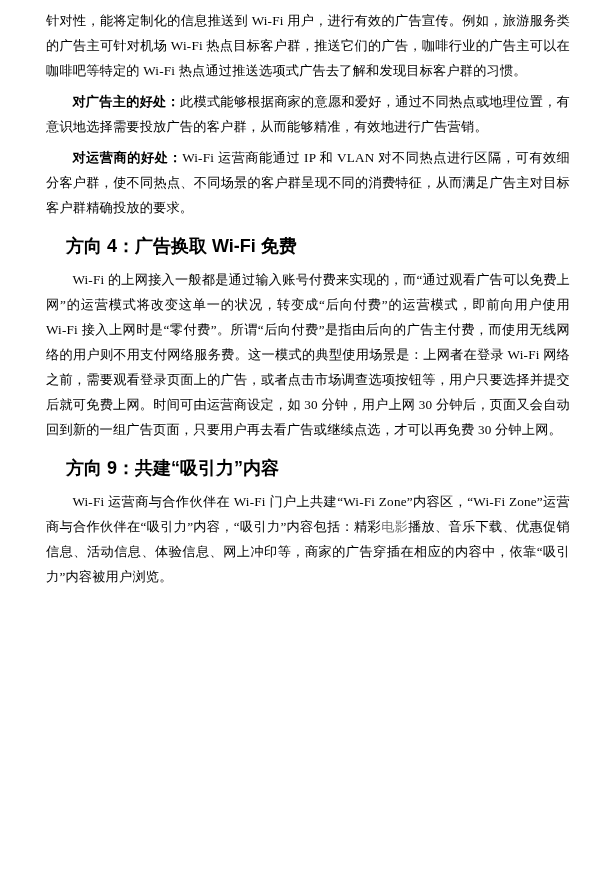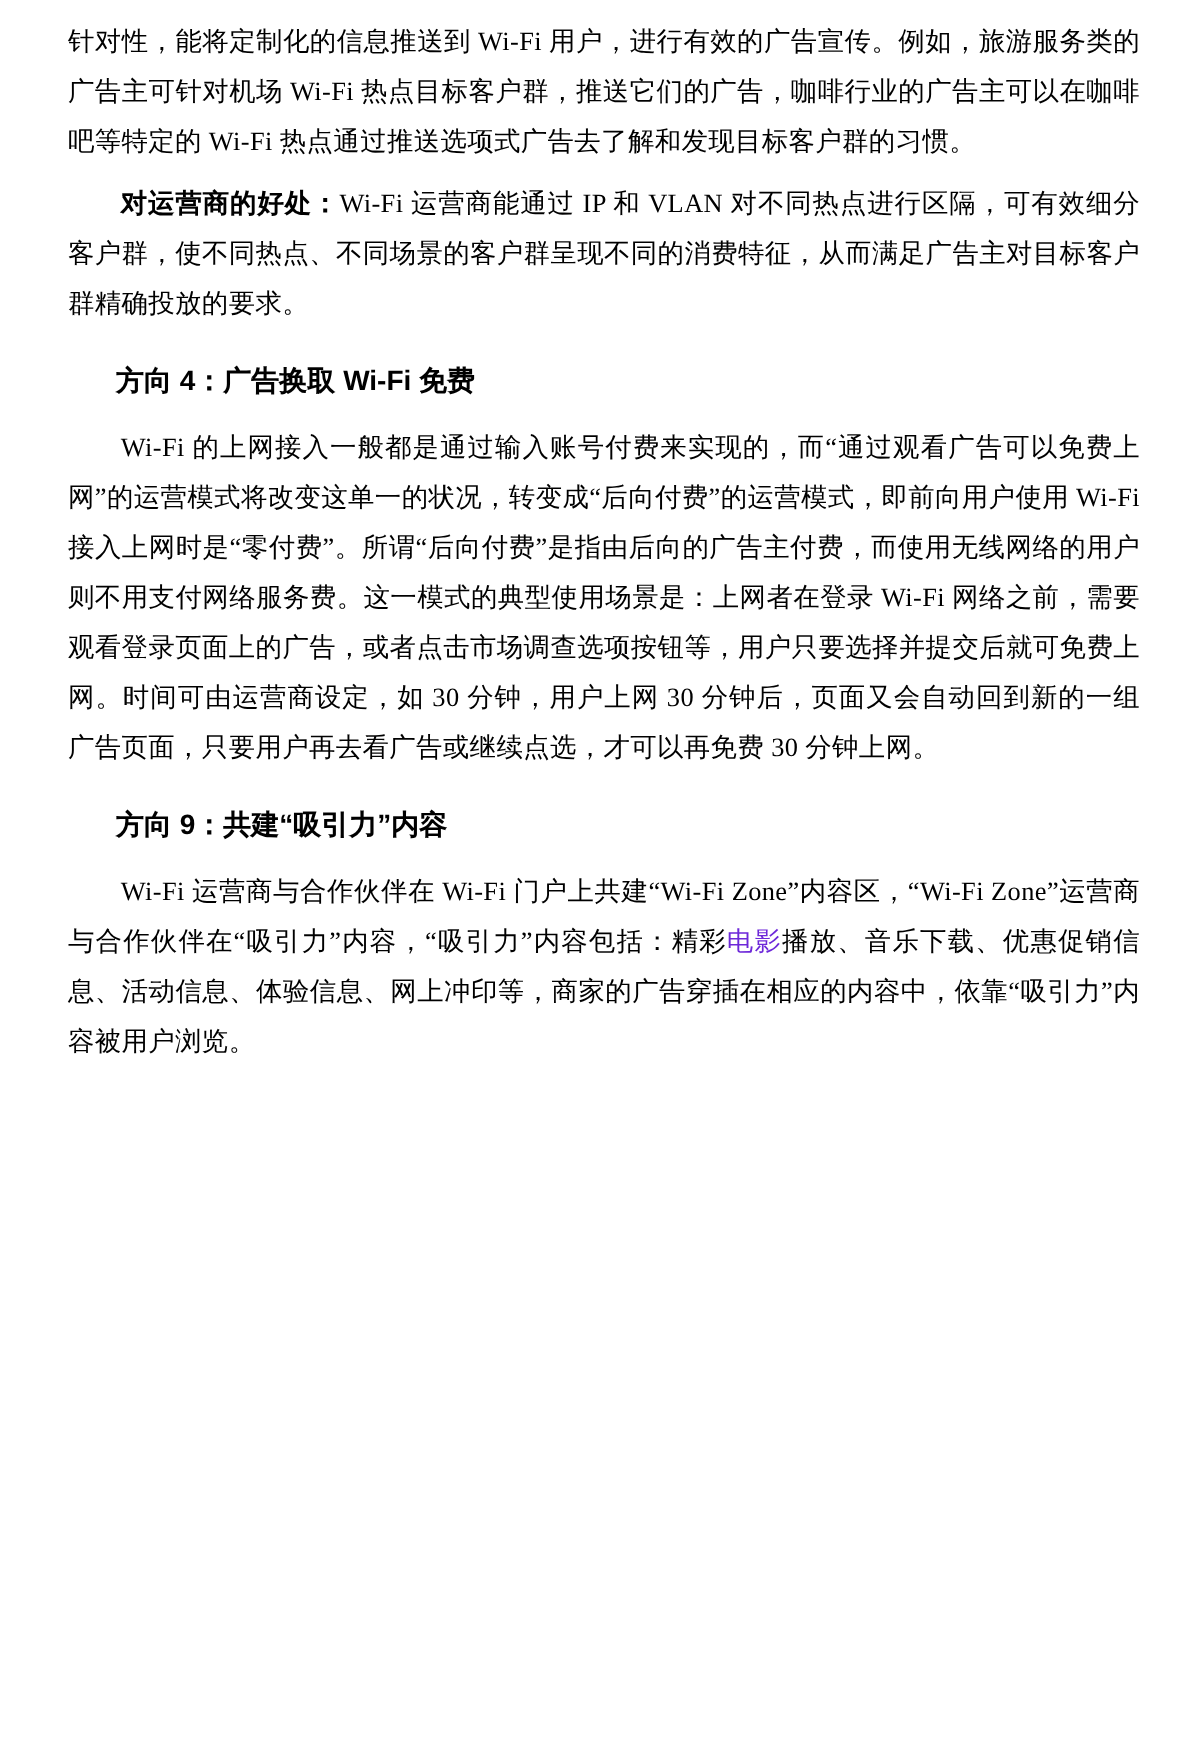--- a/index.html
+++ b/index.html
@@ -15,52 +15,53 @@
   }
   .page {
     width: 600px;
     height: 876px;
     box-sizing: border-box;
     padding: 8px 30px 0 30px;
     position: relative;
     overflow: hidden;
   }
   p.para {
-    margin: 0 0 6px 4px;
+    margin: 0 0 6px 16px;
     font-size: 13.2px;
     line-height: 25px;
     text-align: justify;
     text-justify: inter-ideograph;
     letter-spacing: 0.2px;
   }
   p.indent {
     text-indent: 2em;
   }
   h2.heading {
     margin: 14px 0 8px 0;
-    font-size: 14px;
+    font-size: 18px;
     line-height: 25px;
     font-weight: bold;
     text-indent: 2em;
     font-family: "Liberation Sans", "DejaVu Sans", sans-serif;
   }
   .b {
     font-weight: bold;
     font-family: "Liberation Sans", "DejaVu Sans", sans-serif;
   }
   .lnk {
     color: #1a4fbf;
     text-decoration: none;
   }
 </style>
 </head>
 <body>
 
 <div class="page">
   <div id="content">
       <p class="para"><span>针对性，能将定制化的信息推送到 Wi-Fi 用户，进行有效的广告宣传。例如，旅游服务类的广告主可针对机场 Wi-Fi 热点目标客户群，推送它们的广告，咖啡行业的广告主可以在咖啡吧等特定的 Wi-Fi 热点通过推送选项式广告去了解和发现目标客户群的习惯。</span></p>
+      <p class="para indent"><span class="b">对广告主的好处：</span><span>此模式能够根据商家的意愿和爱好，通过不同热点或地理位置，有意识地选择需要投放广告的客户群，从而能够精准，有效地进行广告营销。</span></p>
       <p class="para indent"><span class="b">对运营商的好处：</span><span>Wi-Fi 运营商能通过 IP 和 VLAN 对不同热点进行区隔，可有效细分客户群，使不同热点、不同场景的客户群呈现不同的消费特征，从而满足广告主对目标客户群精确投放的要求。</span></p>
       <h2 class="heading"><span class="b">方向 4：广告换取 Wi-Fi 免费</span></h2>
       <p class="para indent"><span>Wi-Fi 的上网接入一般都是通过输入账号付费来实现的，而“通过观看广告可以免费上网”的运营模式将改变这单一的状况，转变成“后向付费”的运营模式，即前向用户使用 Wi-Fi 接入上网时是“零付费”。所谓“后向付费”是指由后向的广告主付费，而使用无线网络的用户则不用支付网络服务费。这一模式的典型使用场景是：上网者在登录 Wi-Fi 网络之前，需要观看登录页面上的广告，或者点击市场调查选项按钮等，用户只要选择并提交后就可免费上网。时间可由运营商设定，如 30 分钟，用户上网 30 分钟后，页面又会自动回到新的一组广告页面，只要用户再去看广告或继续点选，才可以再免费 30 分钟上网。</span></p>
       <h2 class="heading"><span class="b">方向 9：共建“吸引力”内容</span></h2>
-      <p class="para indent"><span>Wi-Fi 运营商与合作伙伴在 Wi-Fi 门户上共建“Wi-Fi Zone”内容区，“Wi-Fi Zone”运营商与合作伙伴在“吸引力”内容，“吸引力”内容包括：精彩</span><a class="lnk" href="#" style="color: #6d28d9;">电影</a><span>播放、音乐下载、优惠促销信息、活动信息、体验信息、网上冲印等，商家的广告穿插在相应的内容中，依靠“吸引力”内容被用户浏览。</span></p>
+      <p class="para indent"><span>Wi-Fi 运营商与合作伙伴在 Wi-Fi 门户上共建“Wi-Fi Zone”内容区，“Wi-Fi Zone”运营商与合作伙伴在“吸引力”内容，“吸引力”内容包括：精彩</span><a class="lnk" href="#" style="color: #737373;">电影</a><span>播放、音乐下载、优惠促销信息、活动信息、体验信息、网上冲印等，商家的广告穿插在相应的内容中，依靠“吸引力”内容被用户浏览。</span></p>
     </div>
 </div>
 
 </body></html>

